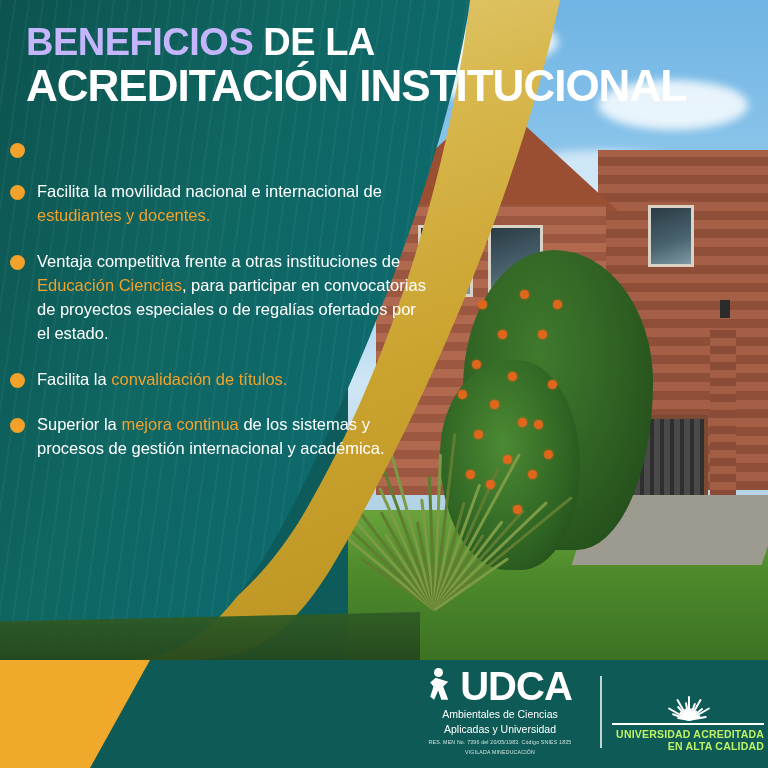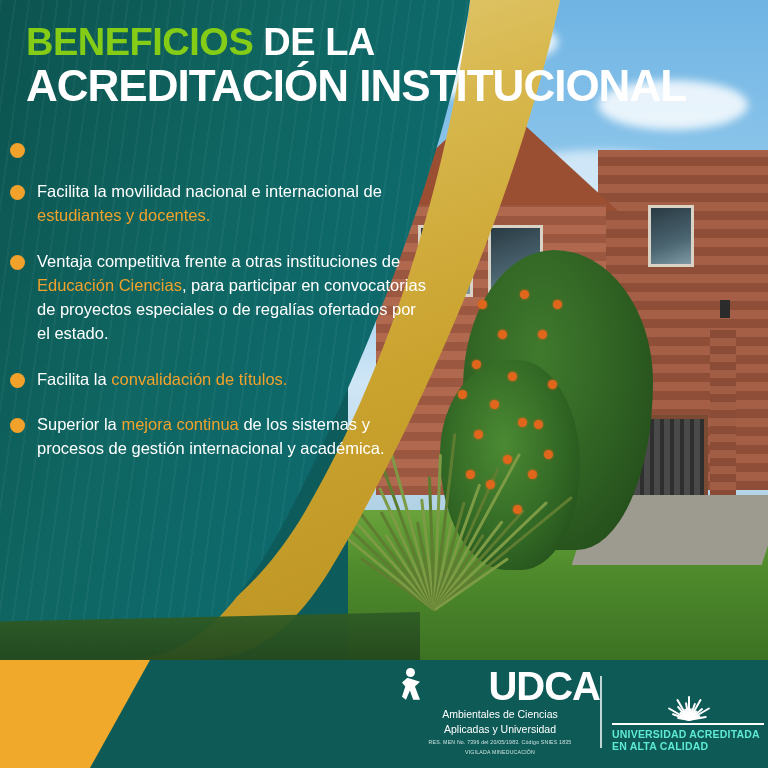--- a/index.html
+++ b/index.html
@@ -147,21 +147,21 @@
 
   
   .headline {
     position: absolute; left: 26px; top: 22px; width: 730px;
     z-index: 6;
   }
   .h-line1 {
     font-size: 38px; font-weight: bold; letter-spacing: -0.5px;
     color: #ffffff; line-height: 1.08; text-transform: uppercase;
   }
-  .h-line1 .accent { color: #84cc16; }
+  .h-line1 .accent { color: #c4b5fd; }
   .h-line2 {
     font-size: 44px; font-weight: bold; letter-spacing: -1px;
     color: #ffffff; line-height: 1.05; text-transform: uppercase;
     white-space: nowrap;
   }
 
   .bullets {
     position: absolute; left: 10px; top: 138px; width: 420px;
     z-index: 6;
   }
@@ -198,21 +198,21 @@
     clip-path: polygon(0 20%, 100% 0, 100% 100%, 0 100%);
     opacity: .95;
   }
 
   
   .logo-area {
     position: absolute; bottom: 12px; left: 400px;
     width: 200px; z-index: 8; text-align: center;
   }
   .logo-mark {
-    display: flex; align-items: center; justify-content: space-between;
+    display: flex; align-items: center; justify-content: center;
     gap: 6px;
   }
   .udca-text {
     font-size: 40px; font-weight: bold; color: #ffffff;
     letter-spacing: -1px; line-height: 1;
   }
   .runner {
     width: 26px; height: 40px; position: relative;
   }
   .runner::before {
@@ -231,21 +231,21 @@
     color: #cfe3e0; font-size: 5.2px; line-height: 1.35; margin-top: 3px;
     letter-spacing: .2px;
   }
   .divider {
     position: absolute; left: 600px; bottom: 20px;
     width: 2px; height: 72px; background: rgba(255,255,255,.75);
     z-index: 8;
   }
   .accred {
     position: absolute; left: 612px; bottom: 16px; width: 152px;
-    text-align: left; z-index: 8; color: #5eead4;
+    text-align: right; z-index: 8; color: #bef264;
   }
   .rays {
     position: relative; height: 30px; margin-bottom: 3px;
   }
   .ray {
     position: absolute; bottom: 0; left: 50%;
     width: 2px; height: 22px; background: #ffffff;
     transform-origin: bottom center; border-radius: 1px;
   }
   .accred-line {

